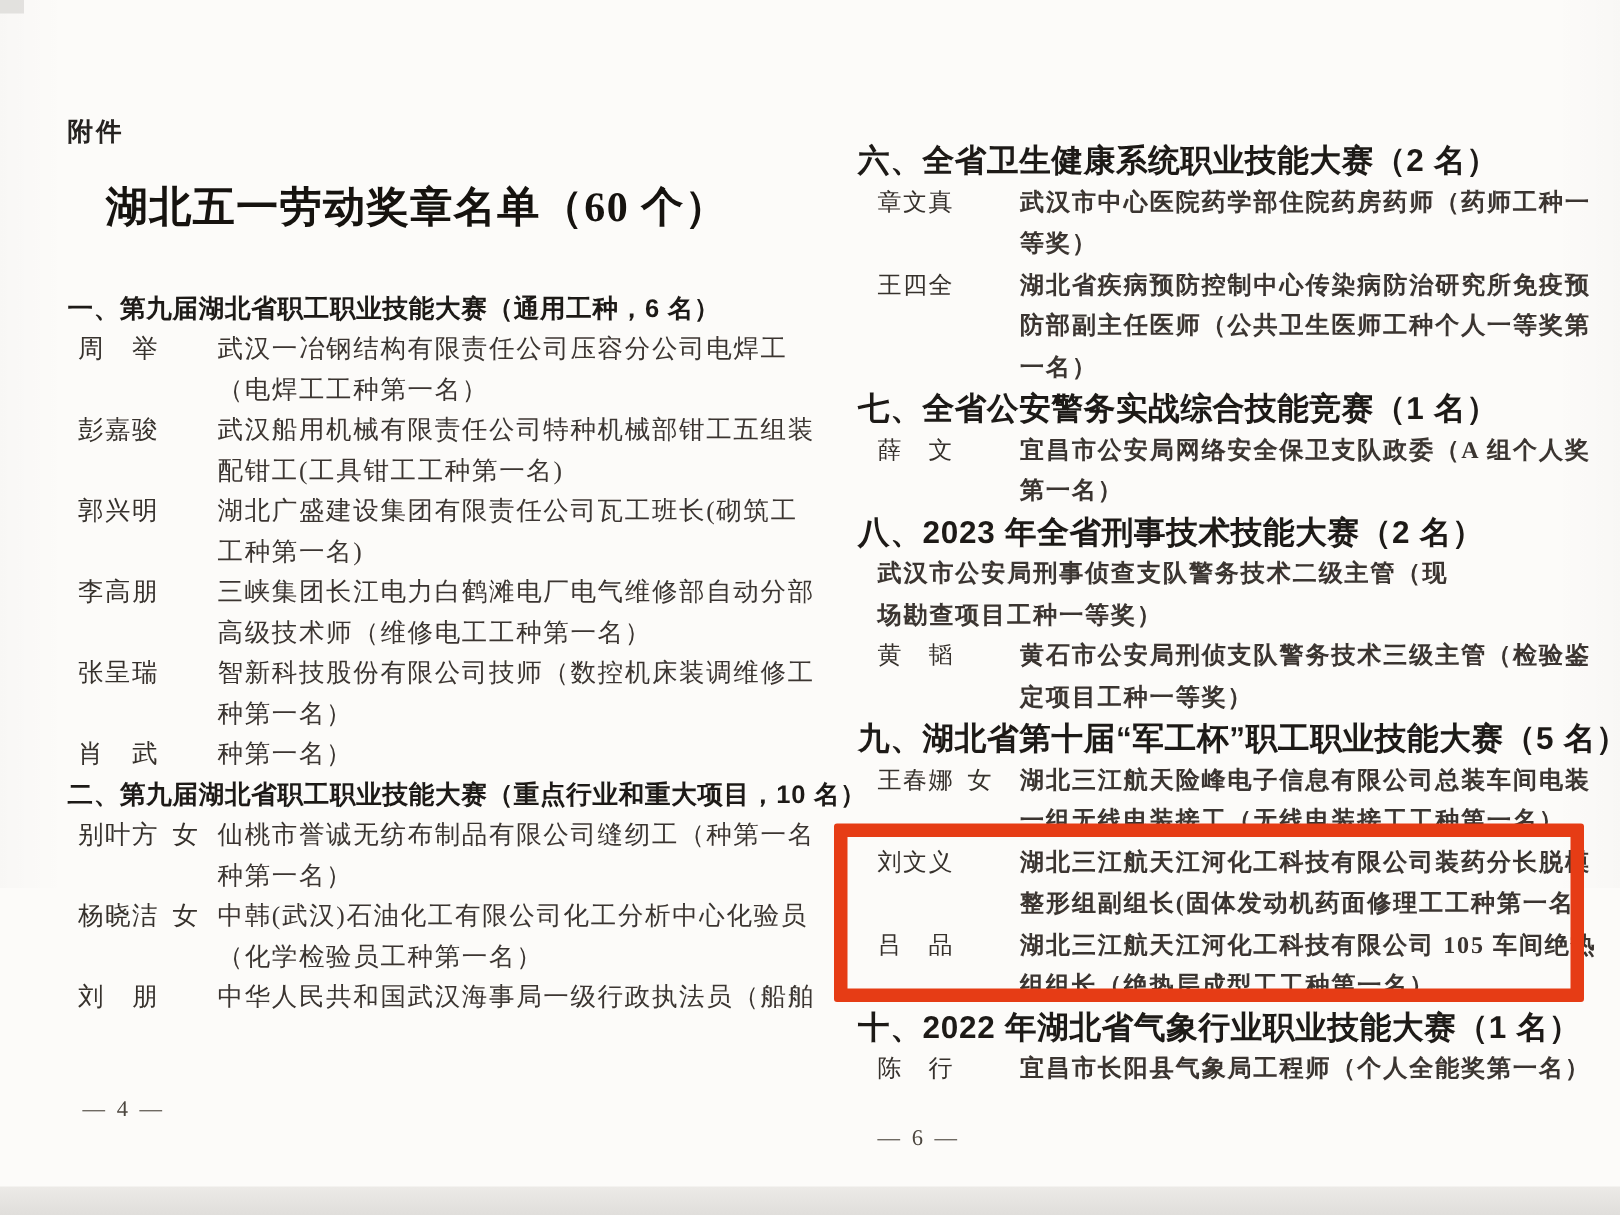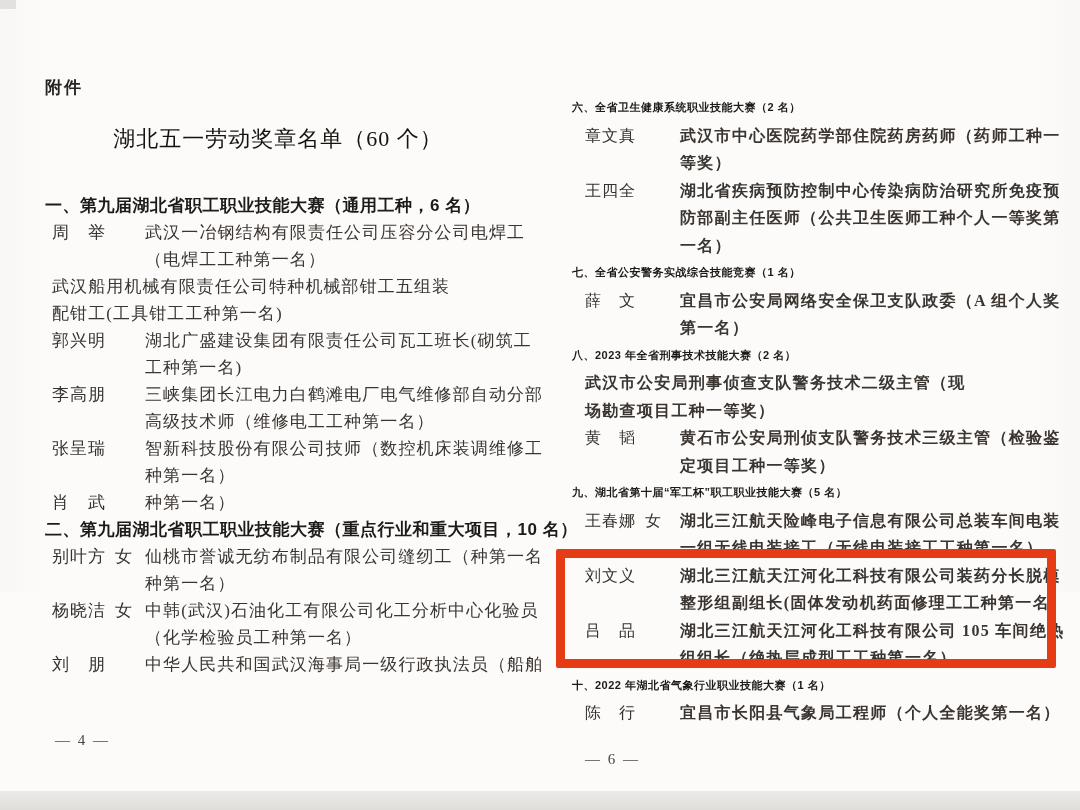--- a/index.html
+++ b/index.html
@@ -45,22 +45,22 @@
     font-weight: bold;
     font-size: 17px;
     letter-spacing: 2px;
     color: #262321;
     line-height: 24px;
   }
   .doc-title {
     margin: 22px 0 0 0;
     padding-right: 22px;
     text-align: center;
-    font-size: 22px;
-    font-weight: normal;
+    font-size: 28px;
+    font-weight: bold;
     letter-spacing: 1px;
     color: #16130f;
     line-height: 34px;
     white-space: nowrap;
   }
   .page-left .sections { margin-top: 36px; }
 
   
   .sec-heading {
     font-family: "Liberation Sans", sans-serif;
@@ -84,21 +84,21 @@
   .page-left .sec-heading { line-height: 27px; }
   .page-left .entry { padding-left: 7px; line-height: 27px; }
 
   
   .page-right {
     position: absolute;
     left: 572px; top: 94px;
     width: 492px;
     font-size: 16px;
   }
-  .page-right .sec-heading { line-height: 27.5px; font-size: 11px; }
+  .page-right .sec-heading { line-height: 27.5px; font-size: 21px; }
   .page-right .entry { padding-left: 13px; line-height: 27.5px; }
   .page-right .entry-name { flex: 0 0 95px; }
   .page-right .dline { letter-spacing: 1.3px; font-weight: bold; }
 
   
   .highlight-wrap { position: relative; }
   .highlight-box {
     position: absolute;
     left: -16px; right: 8px;
     top: -13px; bottom: 4px;
@@ -129,20 +129,21 @@
     <div class="sections" id="left-sections">
         <div class="sec-heading">一、第九届湖北省职工职业技能大赛（通用工种，6 名）</div>
         <div class="entry">
           <span class="entry-name">周　举</span>
           <span class="entry-desc">
             <div class="dline">武汉一冶钢结构有限责任公司压容分公司电焊工</div>
             <div class="dline">（电焊工工种第一名）</div>
           </span>
         </div>
         <div class="entry">
+          <span class="entry-name">彭嘉骏</span>
           <span class="entry-desc">
             <div class="dline">武汉船用机械有限责任公司特种机械部钳工五组装</div>
             <div class="dline">配钳工(工具钳工工种第一名)</div>
           </span>
         </div>
         <div class="entry">
           <span class="entry-name">郭兴明</span>
           <span class="entry-desc">
             <div class="dline">湖北广盛建设集团有限责任公司瓦工班长(砌筑工</div>
             <div class="dline">工种第一名)</div>

